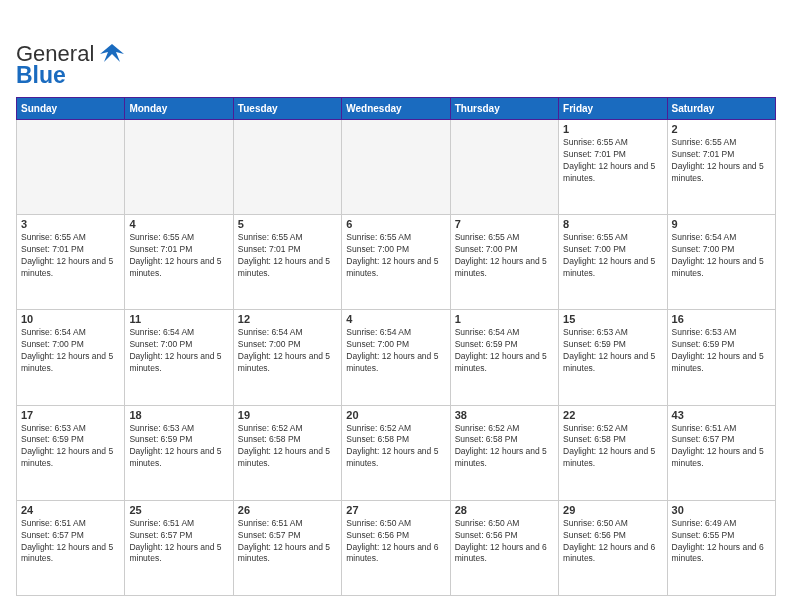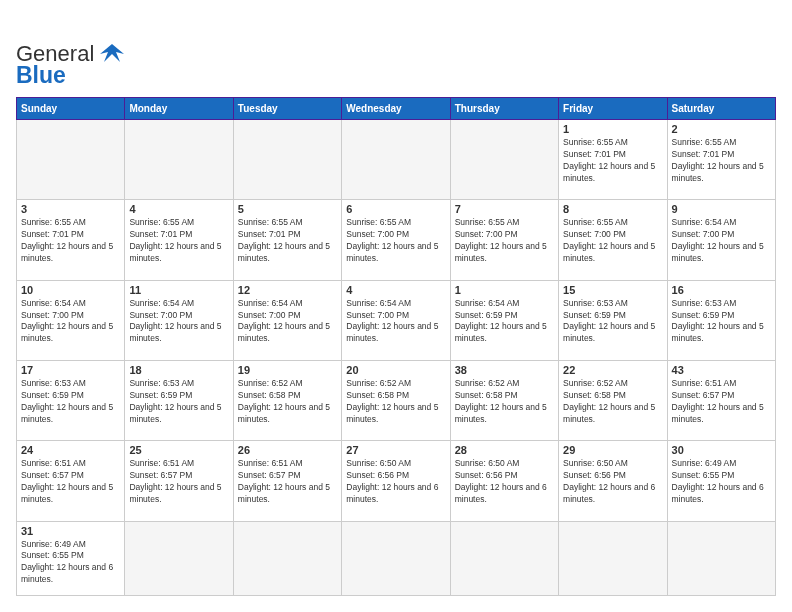--- a/index.html
+++ b/index.html
@@ -306,29 +306,15 @@
 Sunset: 6:56 PM
 Daylight: 12 hours and 6 minutes.</div>
           </td>
           <td>
             <span class="day-num">30</span>
             <div class="day-info" style="white-space: pre-line;">Sunrise: 6:49 AM
 Sunset: 6:55 PM
 Daylight: 12 hours and 6 minutes.</div>
           </td>
         </tr>
-        <tr class="last-row">
-          <td>
-            <span class="day-num">31</span>
-            <div class="day-info" style="white-space: pre-line;">Sunrise: 6:49 AM
-Sunset: 6:55 PM
-Daylight: 12 hours and 6 minutes.</div>
-          </td>
-          <td class="empty"></td>
-          <td class="empty"></td>
-          <td class="empty"></td>
-          <td class="empty"></td>
-          <td class="empty"></td>
-          <td class="empty"></td>
-        </tr>
       </tbody>
   </table>
 </div>
 
 </body></html>

